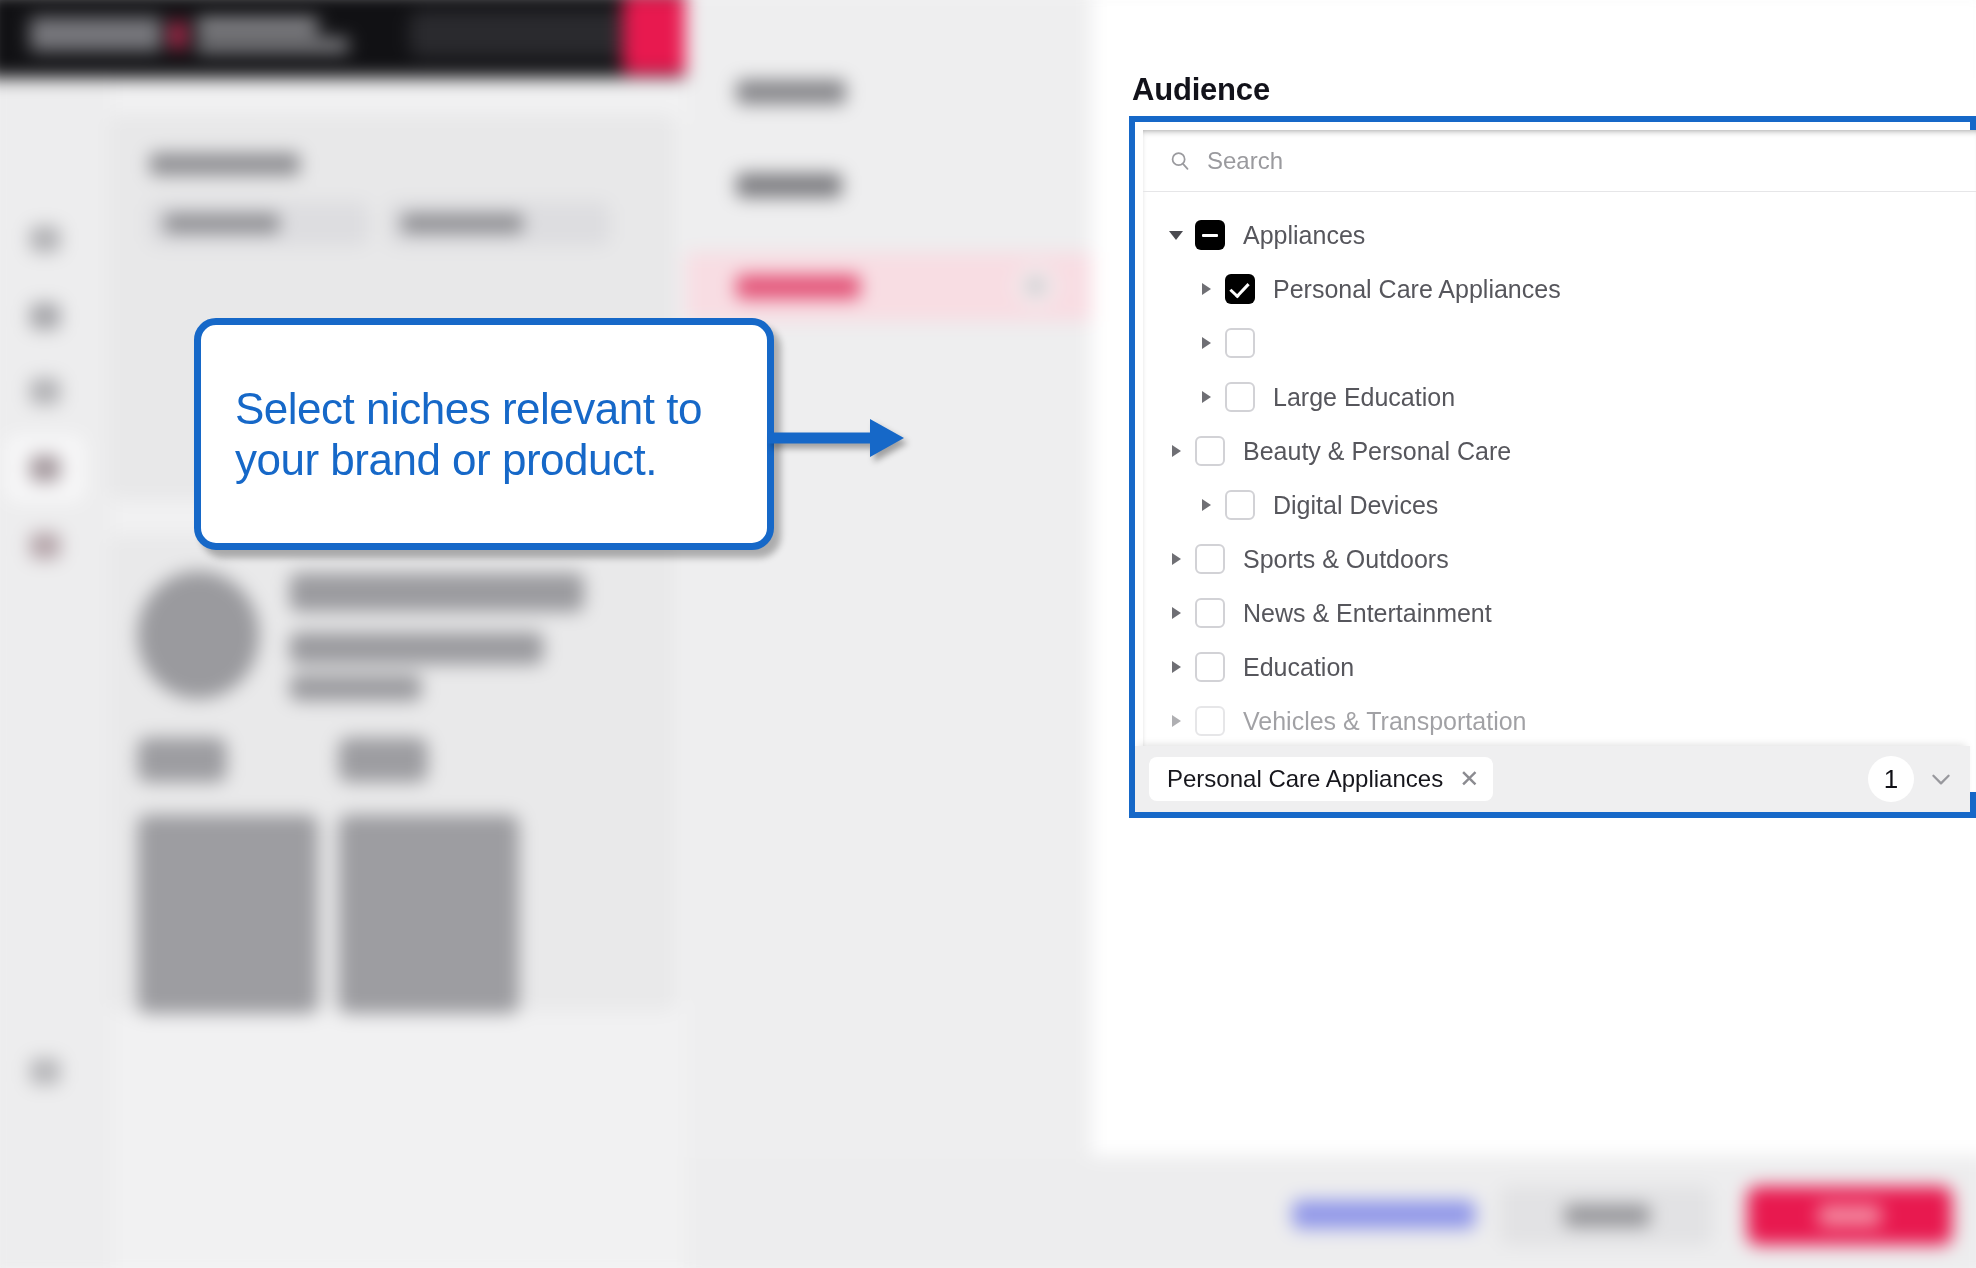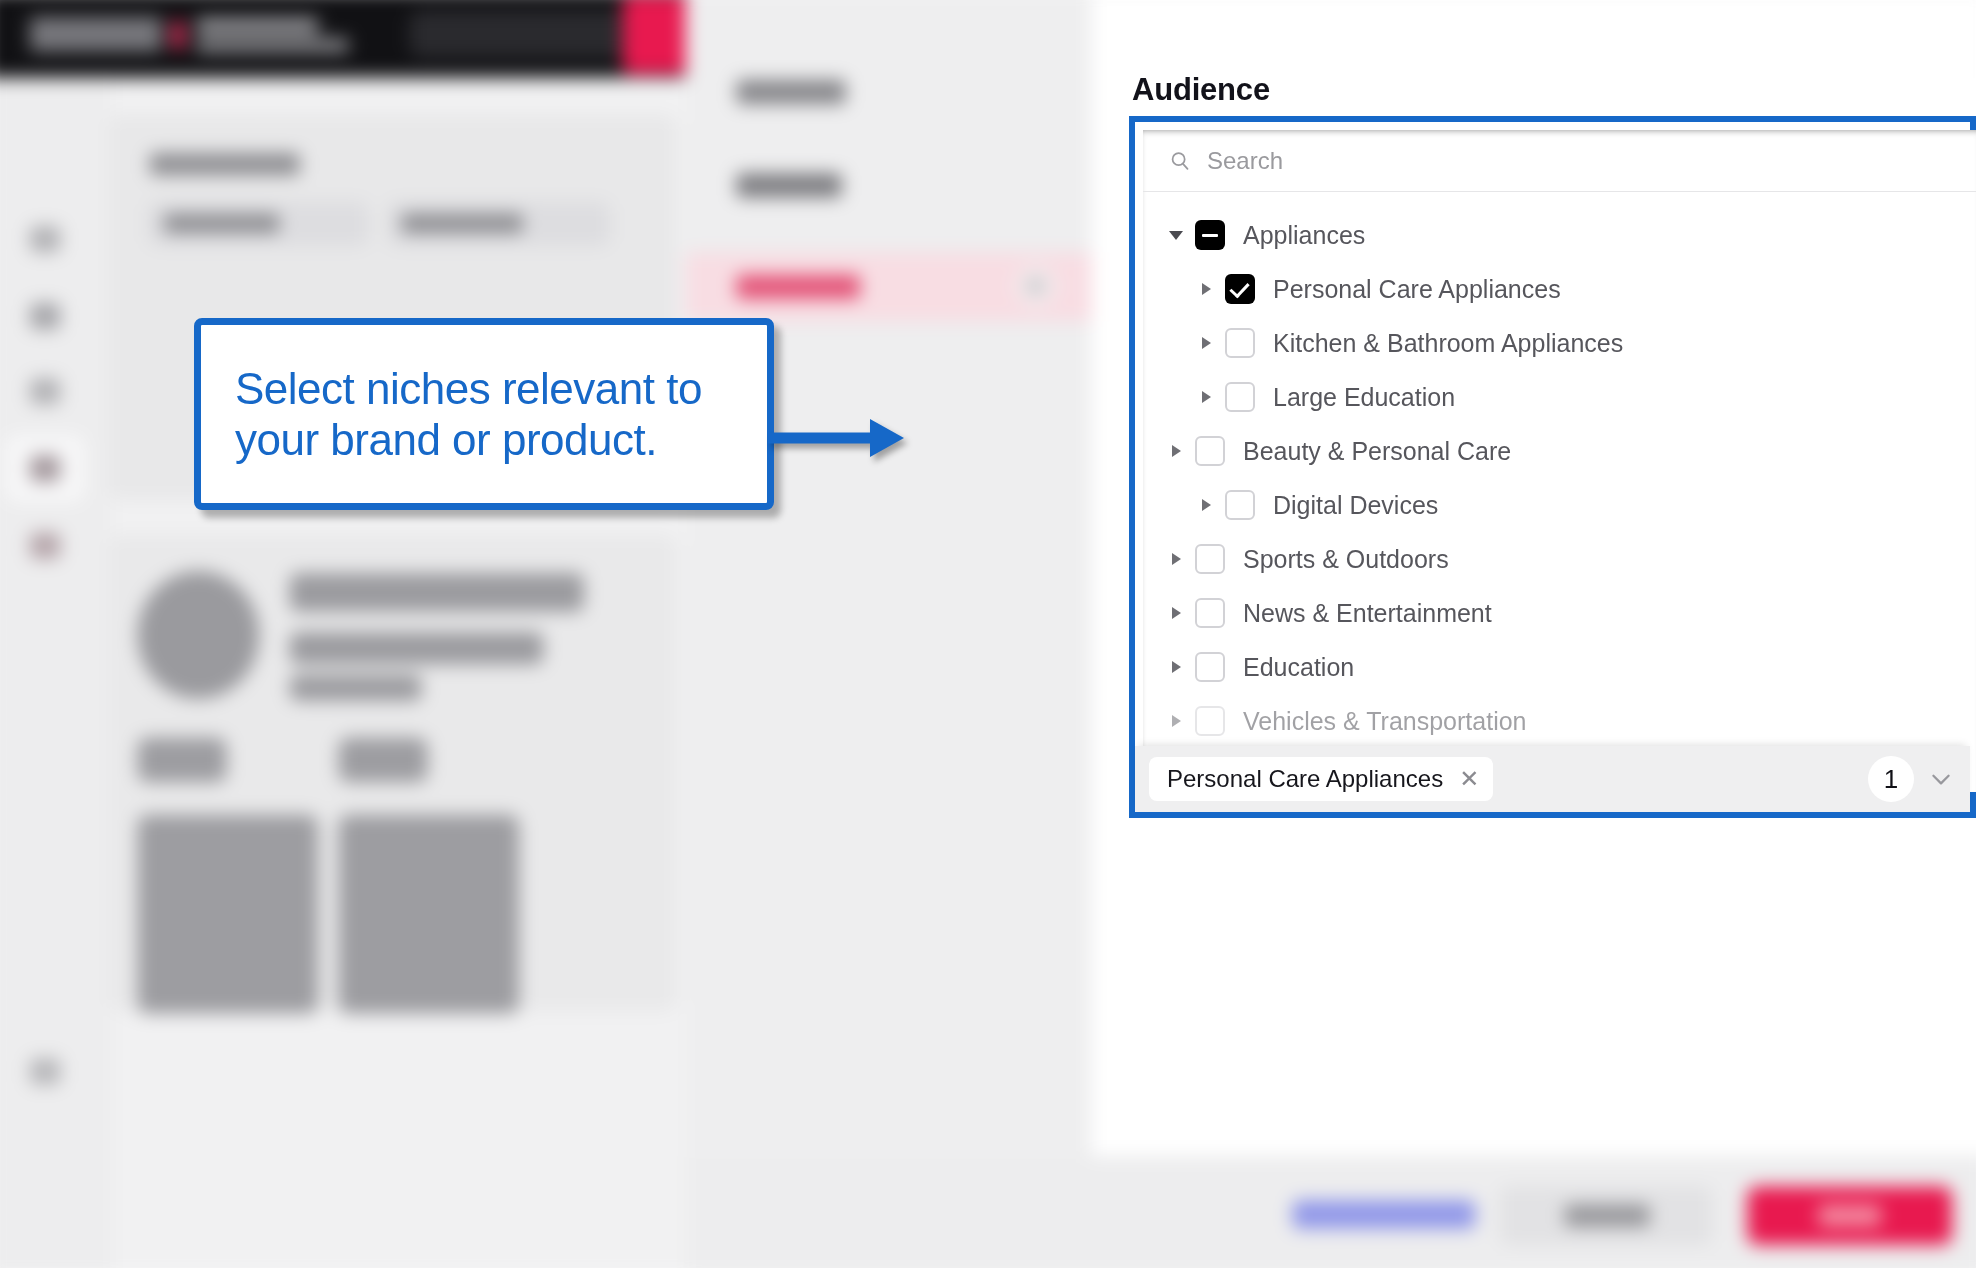--- a/index.html
+++ b/index.html
@@ -446,24 +446,24 @@
   .chev-down {
     width: 26px; height: 26px;
     margin-left: 14px;
     flex: none;
   }
 
   
   .callout {
     position: absolute;
     left: 194px; top: 318px;
-    width: 580px; height: 192px;
+    width: 580px; height: 232px;
     background: #ffffff;
     border: 7px solid #1668c8;
-    border-radius: 8px;
+    border-radius: 22px;
     box-sizing: border-box;
     box-shadow: 7px 8px 7px rgba(0,0,0,.28);
     display: flex;
     align-items: center;
     padding: 0 34px;
   }
   .callout-text {
     font-size: 44px;
     line-height: 1.16;
     color: #1668c8;
@@ -567,21 +567,20 @@
           <span class="caret-right"></span>
         </span>
         <span class="cb checked"></span>
         <span class="tree-label">Personal Care Appliances</span>
       </div>
       <div class="tree-row child">
         <span class="caret">
           <span class="caret-right"></span>
         </span>
         <span class="cb empty"></span>
-        <span class="tree-label">Kitchen &amp; Bathroom Appliances</span>
       </div>
       <div class="tree-row child">
         <span class="caret">
           <span class="caret-right"></span>
         </span>
         <span class="cb empty"></span>
         <span class="tree-label">Large Education</span>
       </div>
       <div class="tree-row">
         <span class="caret">

